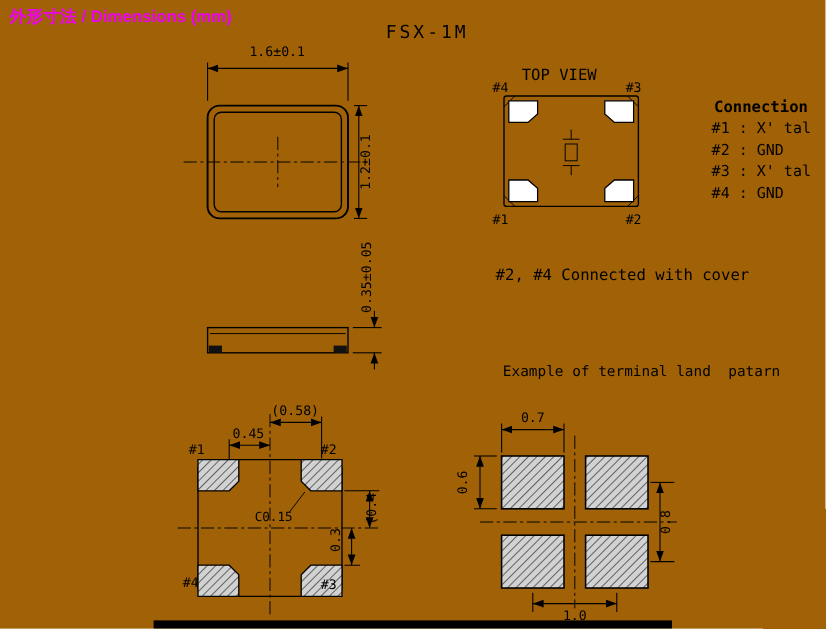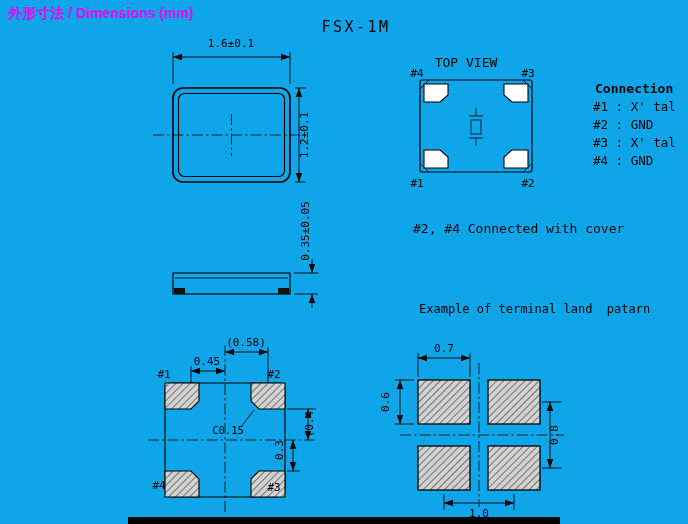--- a/index.html
+++ b/index.html
@@ -1,16 +1,16 @@
 <!DOCTYPE html>
 <html><head>
 <meta charset="utf-8">
 <style>
   html,body{margin:0;padding:0;background:#fff;}
-  .page{position:relative;width:688px;height:524px;background:#0ea5e9;overflow:hidden;}
+  .page{position:relative;width:688px;height:524px;background:#a16207;overflow:hidden;}
   svg{display:block;}
   svg text{font-family:"DejaVu Sans Mono","Liberation Mono",monospace;fill:#000;white-space:pre;}
   text.hdr{font-family:"Liberation Sans","DejaVu Sans",sans-serif;font-weight:bold;}
   .thick{fill:none;stroke:#000;stroke-width:1.6;}
   .thin{fill:none;stroke:#000;stroke-width:1.15;}
   .fine{fill:none;stroke:#000;stroke-width:0.8;}
   .dim{fill:none;stroke:#000;stroke-width:0.9;}
   .cl{fill:none;stroke:#000;stroke-width:0.8;stroke-dasharray:11 3 2.5 3;}
   .pad{fill:url(#hatch);stroke:#000;stroke-width:1.1;}
   .pad2{fill:url(#hatch);stroke:#000;stroke-width:1.3;}

